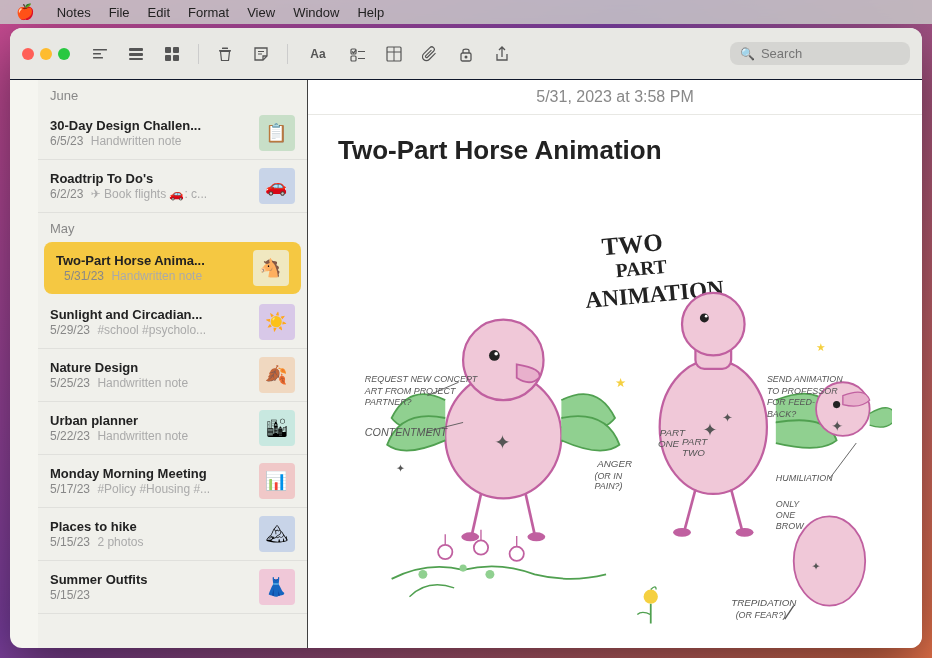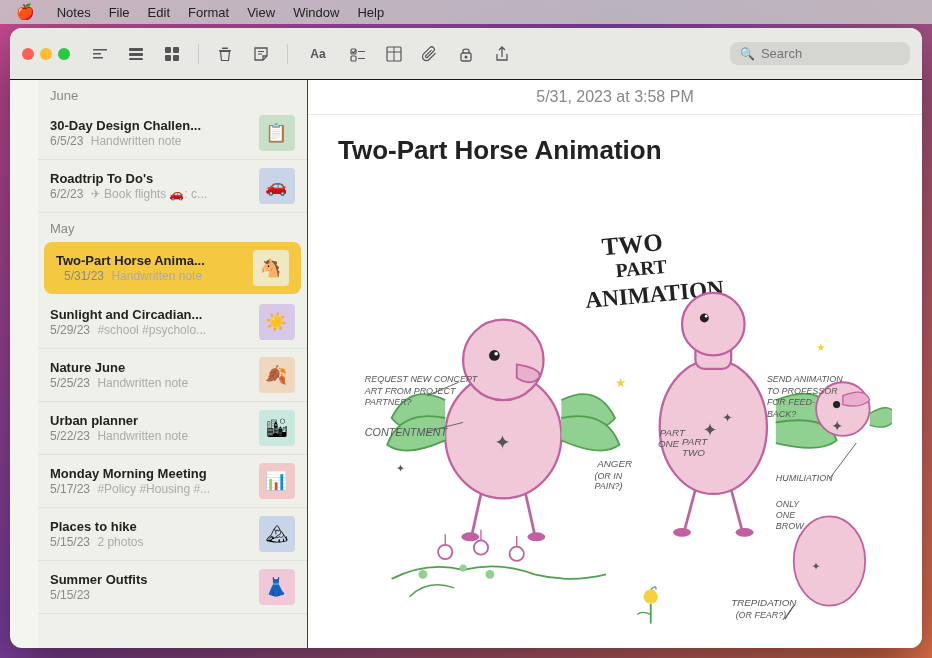--- a/index.html
+++ b/index.html
@@ -418,21 +418,21 @@
               <span class="preview">#school #psycholo...</span>
             </div>
           </div>
           <div class="note-thumb thumb-purple">
             <div class="note-thumb-img">☀️</div>
           </div>
         </div>
 
         <div class="note-item">
           <div class="note-text">
-            <div class="note-title">Nature June</div>
+            <div class="note-title">Nature Design</div>
             <div class="note-meta">
               <span class="date">5/25/23</span>
               <span class="preview">Handwritten note</span>
             </div>
           </div>
           <div class="note-thumb thumb-orange">
             <div class="note-thumb-img">🍂</div>
           </div>
         </div>
 

